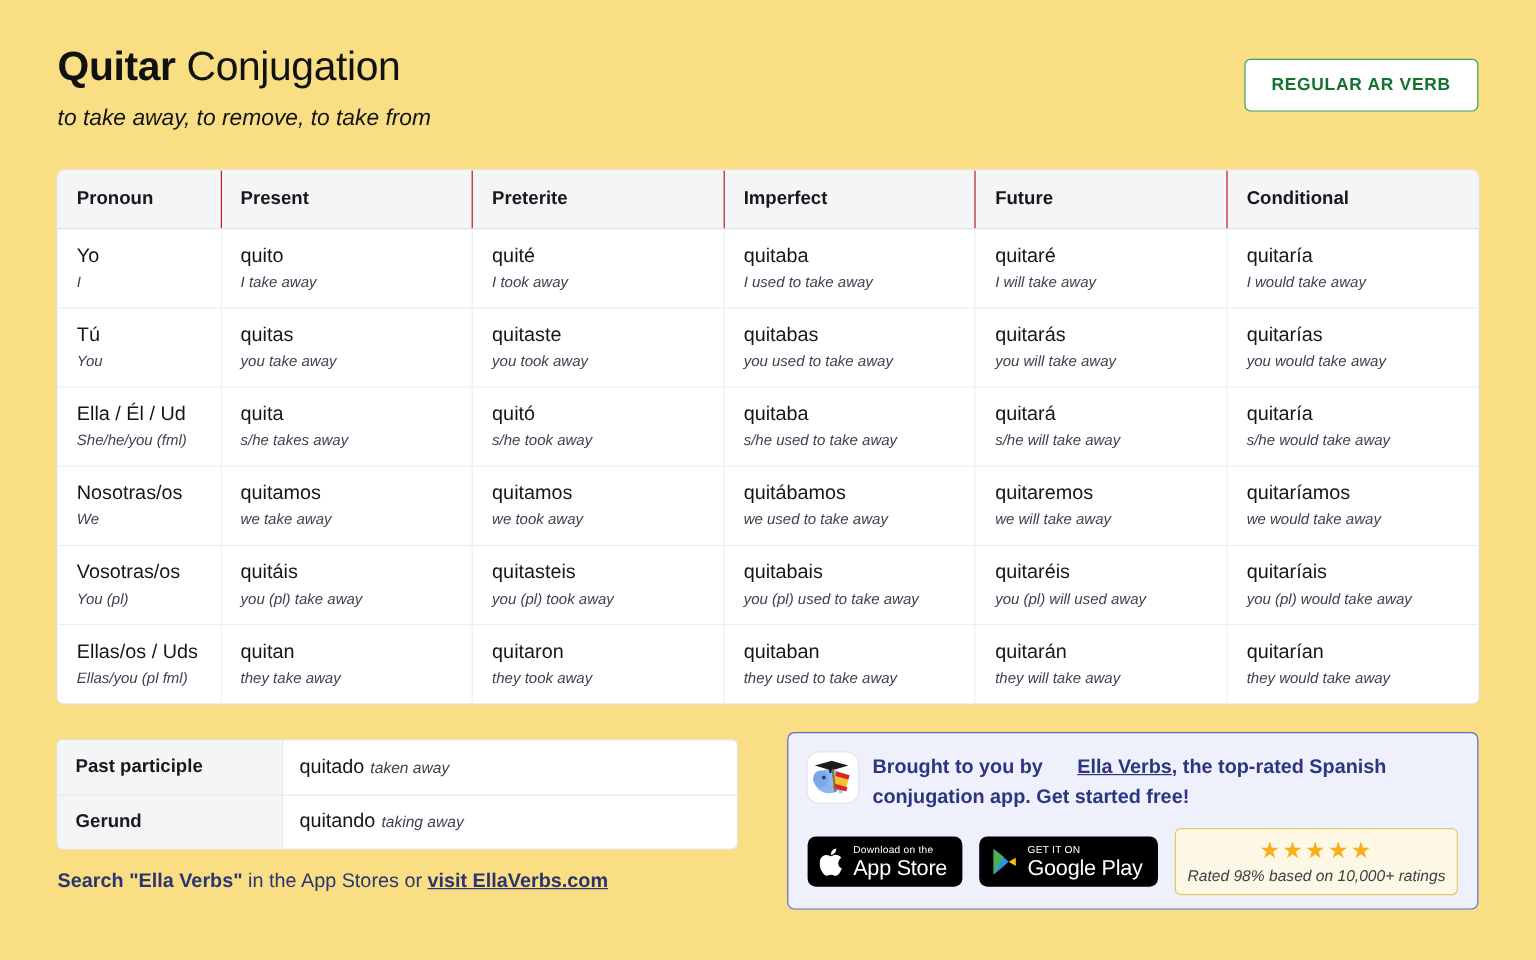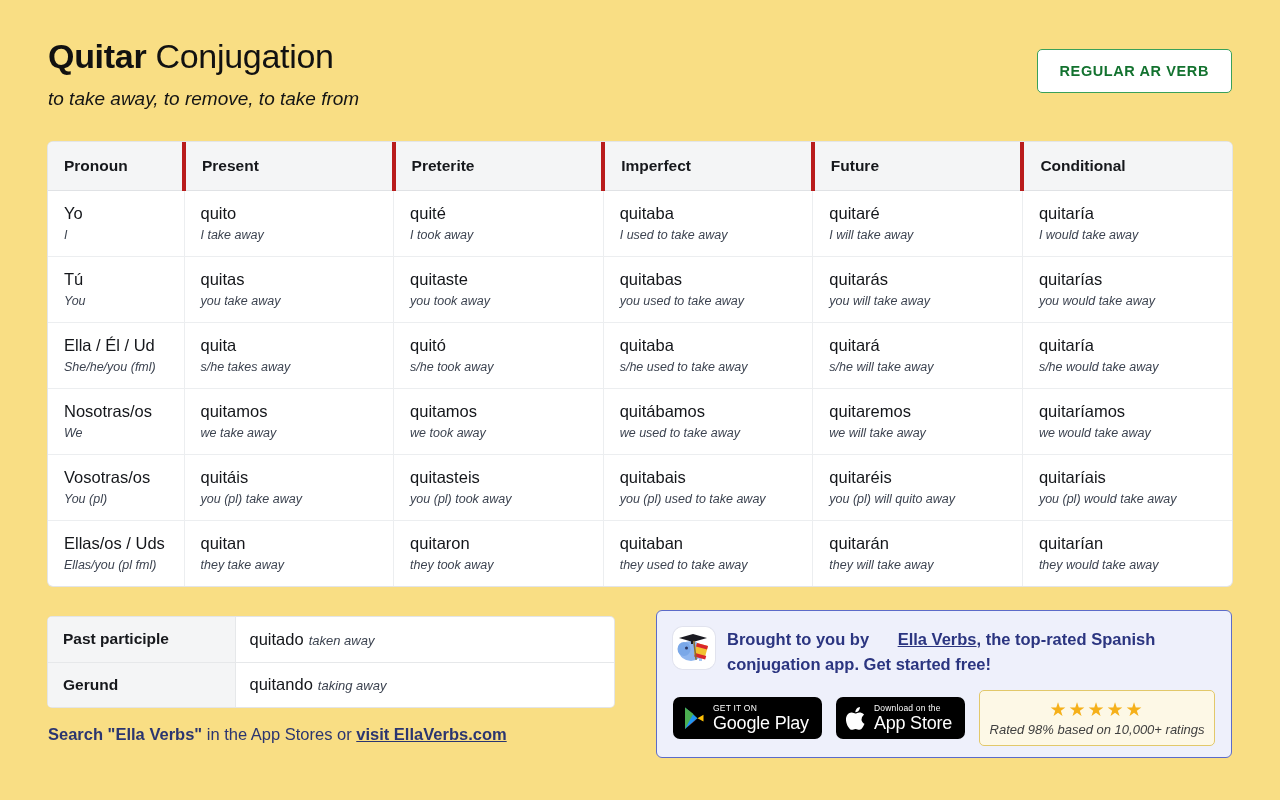--- a/index.html
+++ b/index.html
@@ -70,21 +70,21 @@
     border-collapse: collapse;
     table-layout: fixed;
   }
   table.conj th {
     background: #f4f5f6;
     text-align: left;
     font-size: 15.5px;
     font-weight: 700;
     color: #16181c;
     padding: 15px 0 15px 16px;
-    border-right: 4px solid #b91c1c;
+    border-right: 1px solid #b91c1c;
     border-bottom: 1px solid #e0e2e5;
   }
   table.conj th:last-child { border-right: none; }
   table.conj td {
     padding: 11px 0 12px 16px;
     border-right: 1px solid #eceef0;
     border-bottom: 1px solid #eceef0;
     vertical-align: top;
     height: 65px;
   }
@@ -401,21 +401,21 @@
           <td>
             <div class="cell-main">quitasteis</div>
             <div class="cell-sub">you (pl) took away</div>
           </td>
           <td>
             <div class="cell-main">quitabais</div>
             <div class="cell-sub">you (pl) used to take away</div>
           </td>
           <td>
             <div class="cell-main">quitaréis</div>
-            <div class="cell-sub">you (pl) will quito away</div>
+            <div class="cell-sub">you (pl) will used away</div>
           </td>
           <td>
             <div class="cell-main">quitaríais</div>
             <div class="cell-sub">you (pl) would take away</div>
           </td>
         </tr>
         <tr>
           <td>
             <div class="cell-main">Ellas/os / Uds</div>
             <div class="cell-sub">Ellas/you (pl fml)</div>
@@ -480,41 +480,41 @@
           <path d="M24 16 l11 3 l-3 11 l-11 -3 Z" fill="#f2c230"></path>
           <path d="M24 16 l11 3 l-1 3.6 l-11 -3 Z" fill="#d9262c"></path>
           <path d="M22.2 26 l11 3 l-1 3.6 l-11 -3 Z" fill="#d9262c"></path>
           <rect x="20" y="14" width="1.6" height="19" fill="#8a6b2e" transform="rotate(-7 20 14)"></rect>
         </svg>
       </div>
       <div class="promo-text"><span>Brought to you by </span><a class="link" href="#">Ella Verbs</a><span>, the top-rated Spanish conjugation app. Get started free!</span></div>
     </div>
     <div class="promo-bottom">
       <div class="store-badge">
+        <svg class="glyph" width="21" height="25" viewBox="0 0 21 25" aria-hidden="true">
+          <path d="M15.6 13.2c0-3 2.4-4.4 2.5-4.5-1.4-2-3.5-2.3-4.3-2.3-1.8-.2-3.5 1.1-4.4 1.1-.9 0-2.3-1.1-3.8-1-1.9 0-3.7 1.1-4.7 2.9-2 3.5-.5 8.7 1.4 11.5.9 1.4 2.1 2.9 3.6 2.9 1.4-.1 2-.9 3.7-.9s2.2.9 3.8.9c1.6 0 2.6-1.4 3.5-2.8 1.1-1.6 1.6-3.2 1.6-3.3-.1 0-3-1.2-3-4.5zM12.8 4.6c.8-1 1.3-2.3 1.1-3.6-1.1 0-2.5.8-3.3 1.7-.7.9-1.4 2.2-1.2 3.5 1.3.1 2.6-.6 3.4-1.6z" fill="#ffffff"></path>
+        </svg>
+        <span class="txt">
+          <span class="small">Download on the</span>
+          <span class="big">App Store</span>
+        </span>
+      </div>
+      <div class="store-badge">
         <svg class="glyph" width="23" height="25" viewBox="0 0 23 25" aria-hidden="true">
           <path d="M2 1.5 L14.5 12.2 L2 23 Z" fill="#2196f3"></path>
           <path d="M2 1.5 L14.5 12.2 L10.2 8 Z" fill="#4caf50"></path>
           <path d="M2 1.5 L10.2 8 L2 23 Z" fill="#4caf50"></path>
           <path d="M2 23 L10.2 16.3 L14.5 12.2 Z" fill="#f44336"></path>
           <path d="M14.5 12.2 L20.5 8.8 L20.5 15.6 Z" fill="#ffc107"></path>
         </svg>
         <span class="txt">
           <span class="small">GET IT ON</span>
           <span class="big">Google Play</span>
         </span>
       </div>
-      <div class="store-badge">
-        <svg class="glyph" width="21" height="25" viewBox="0 0 21 25" aria-hidden="true">
-          <path d="M15.6 13.2c0-3 2.4-4.4 2.5-4.5-1.4-2-3.5-2.3-4.3-2.3-1.8-.2-3.5 1.1-4.4 1.1-.9 0-2.3-1.1-3.8-1-1.9 0-3.7 1.1-4.7 2.9-2 3.5-.5 8.7 1.4 11.5.9 1.4 2.1 2.9 3.6 2.9 1.4-.1 2-.9 3.7-.9s2.2.9 3.8.9c1.6 0 2.6-1.4 3.5-2.8 1.1-1.6 1.6-3.2 1.6-3.3-.1 0-3-1.2-3-4.5zM12.8 4.6c.8-1 1.3-2.3 1.1-3.6-1.1 0-2.5.8-3.3 1.7-.7.9-1.4 2.2-1.2 3.5 1.3.1 2.6-.6 3.4-1.6z" fill="#ffffff"></path>
-        </svg>
-        <span class="txt">
-          <span class="small">Download on the</span>
-          <span class="big">App Store</span>
-        </span>
-      </div>
       <div class="rating-box">
         <div class="stars">★★★★★</div>
         <div class="rating-text">Rated 98% based on 10,000+ ratings</div>
       </div>
     </div>
   </div>
 
 </div>
 
 </body></html>

